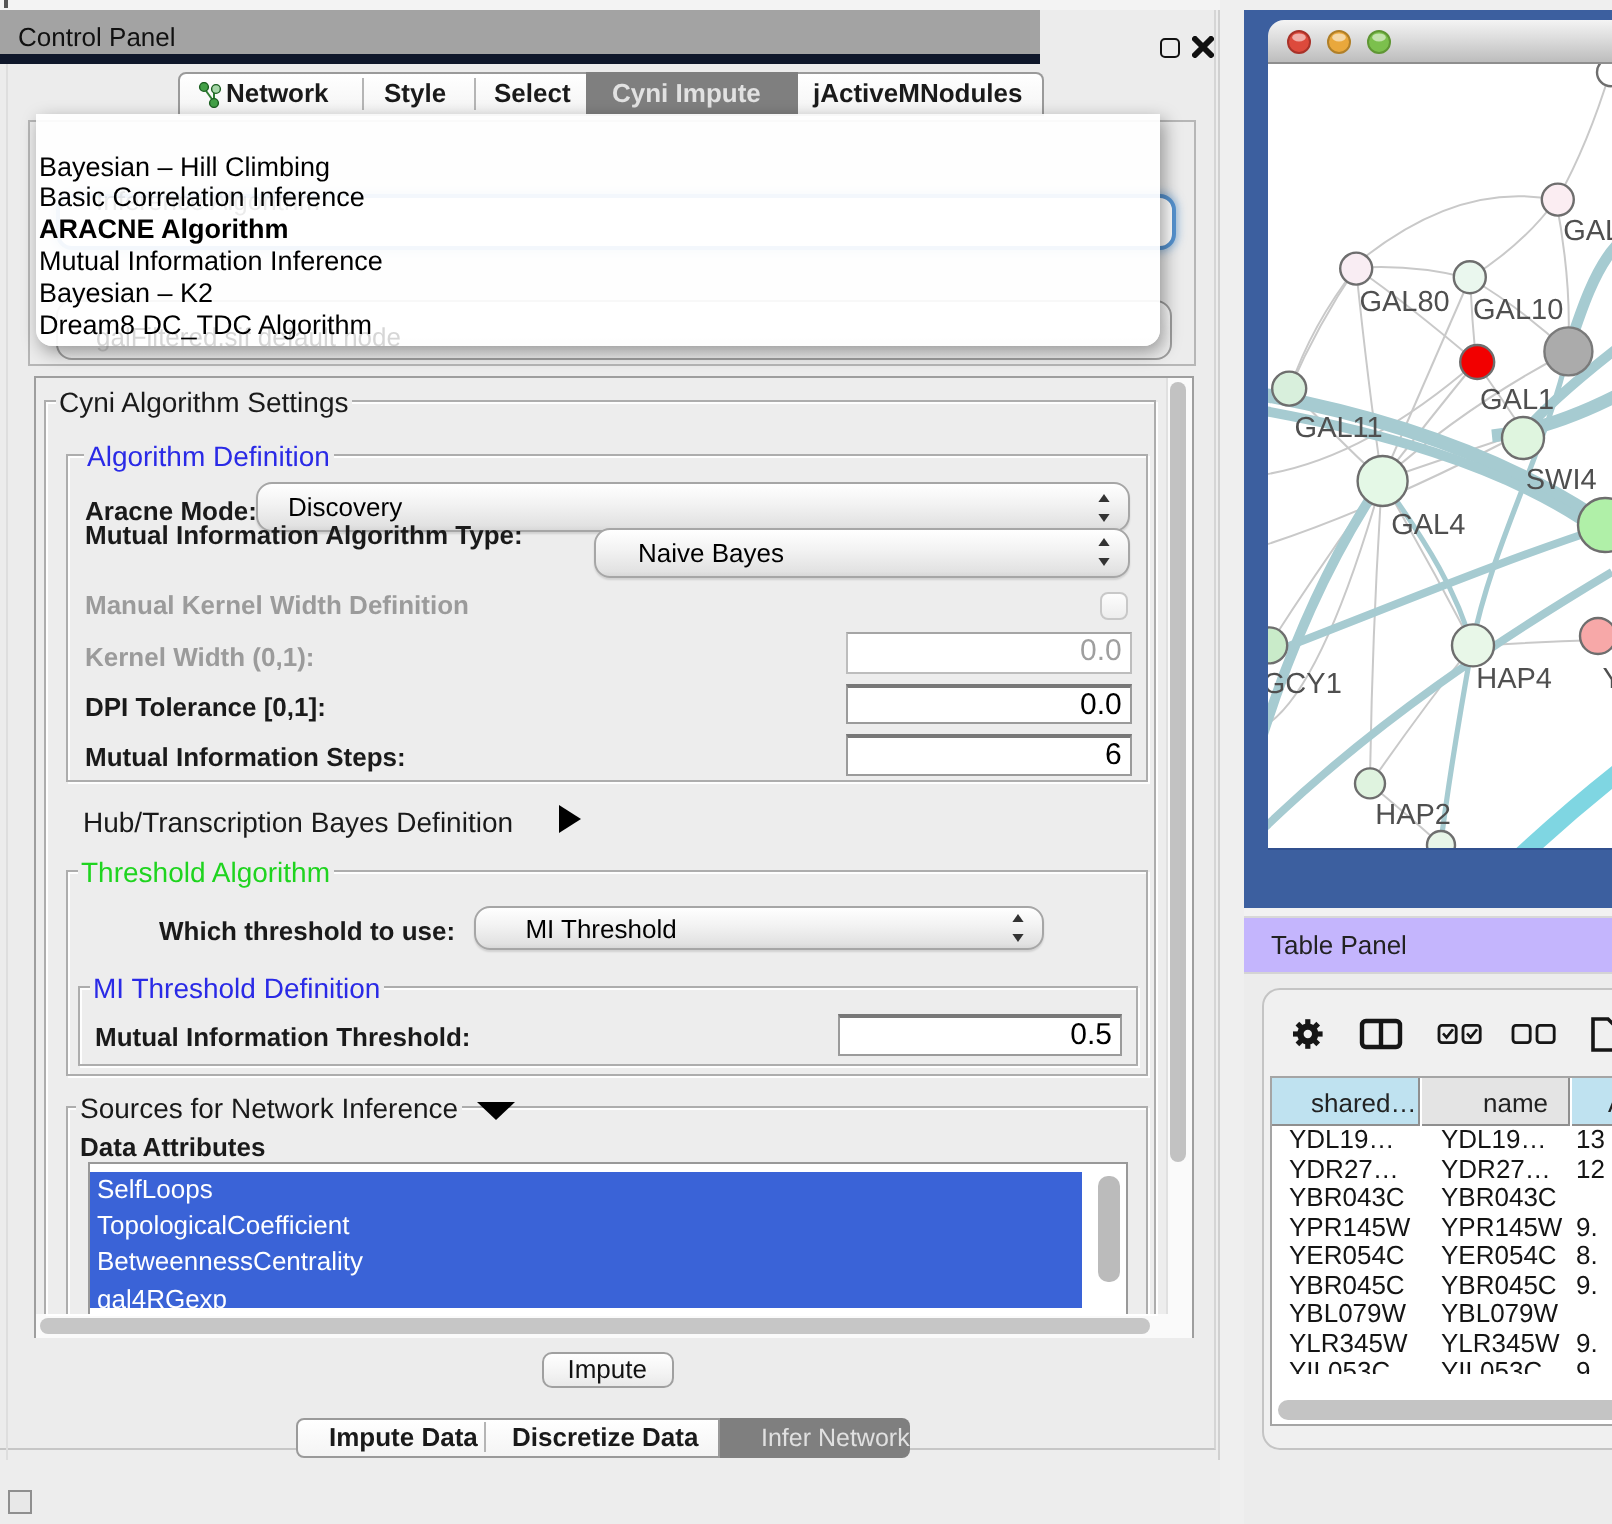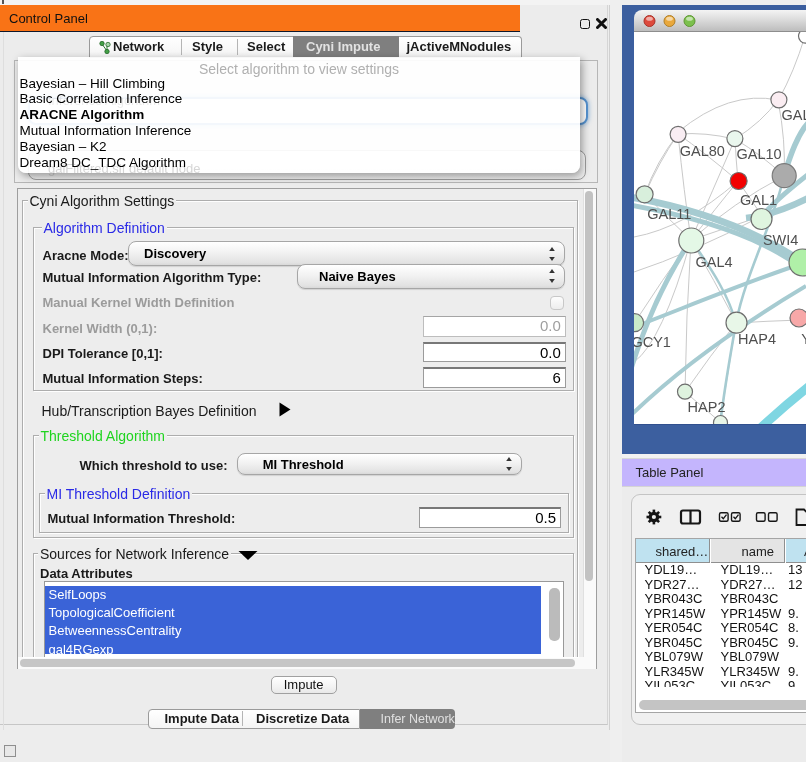--- a/index.html
+++ b/index.html
@@ -5,35 +5,34 @@
 * { margin:0; padding:0; box-sizing:border-box; }
 html,body { width:806px; height:762px; overflow:hidden; }
 body { font-family:"Liberation Sans", sans-serif; background:#ededed; position:relative; white-space:nowrap; }
 .abs { position:absolute; }
 .lbl { font-size:13px; font-weight:bold; color:#1a1a1a; white-space:nowrap; }
 .dis { color:#9b9b9b; }
 .combo {
   background:linear-gradient(#ffffff, #f2f2f2 45%, #e2e2e2 90%, #d8d8d8);
   border:1px solid #a6a6a6; border-radius:8px;
   box-shadow:0 1px 1px rgba(0,0,0,0.12);
-  font-weight:bold;
 }
 .combo .ar { position:absolute; right:8px; top:50%; width:8px; height:16px; margin-top:-8px; }
 .ar svg { display:block; }
 .inp { background:#ffffff; font-size:15px; text-align:right; padding-right:4px; white-space:nowrap; }
 .etch { border:1px solid #adadad; box-shadow:inset 0 0 0 0px #fff, 1px 1px 0 rgba(255,255,255,0.9), inset 1px 1px 0 rgba(255,255,255,0.9);text-align:right; }
 .gtitle { position:absolute; top:-8px; background:#ededed; padding:0 2px; font-size:14px; white-space:nowrap; line-height:16px;}
 </style>
 </head>
 <body>
 
 <div class="abs" id="cpwin" style="left:0; top:5; width:608px; height:725px; background:#ececec; border-right:1px solid #d5d5d5; border-bottom:1px solid #c6c6c6;">
 </div>
 
-<div class="abs" style="left:0; top:5px; width:520px; height:27px; background:#f97316; border-bottom:1px solid #0f172a;">
+<div class="abs" style="left:0; top:5px; width:520px; height:27px; background:#a3a3a3; border-bottom:5px solid #0f172a;">
   <div class="abs" style="left:9px; top:6px; font-size:13px; color:#111;">Control Panel</div>
   <div class="abs" style="left:580px; top:14px; width:9.5px; height:9.5px; border:1.4px solid #111; border-radius:2.5px;"></div>
   <svg class="abs" style="left:595.5px; top:13px;" width="11" height="11">
       <path d="M1.5,1.5 L9.5,9.5 M9.5,1.5 L1.5,9.5" stroke="#111" stroke-width="3" stroke-linecap="round"></path>
     </svg>
 </div>
 <div class="abs" style="left:0; top:0; width:806px; height:5px; background:#f3f3f3;"></div>
 <div class="abs" style="left:2px; top:0; width:2px; height:4px; background:#555;"></div>
 <div class="abs" style="left:3px; top:32px; width:1px; height:698px; background:#dedede;"></div>
 <div class="abs" style="left:616.5px; top:369px; width:3px; height:8px; background:#b9b9b9; border-radius:1.5px;"></div>
@@ -81,21 +80,21 @@
 <div class="abs lbl" style="left:42.5px; top:247.5px;">Aracne Mode:</div>
 <div class="abs combo" style="left:128px; top:241.3px; width:437px; height:24.5px;">
   <div class="abs" style="left:15px; top:4px; font-size:13px; color:#000;">Discovery</div>
   <div class="ar">
       <svg width="8" height="16">
         <polygon points="4,1 6.8,5 1.2,5" fill="#333"></polygon>
         <polygon points="4,15 6.8,11 1.2,11" fill="#333"></polygon>
       </svg>
     </div>
 </div>
-<div class="abs lbl" style="left:42.5px; top:270px;">Mutual Information Algorithm Type:</div>
+<div class="abs lbl" style="left:42.5px; top:260px;">Mutual Information Algorithm Type:</div>
 <div class="abs combo" style="left:297px; top:264px; width:268px; height:24.5px;">
   <div class="abs" style="left:21px; top:4px; font-size:13px; color:#000;">Naive Bayes</div>
   <div class="ar">
       <svg width="8" height="16">
         <polygon points="4,1 6.8,5 1.2,5" fill="#333"></polygon>
         <polygon points="4,15 6.8,11 1.2,11" fill="#333"></polygon>
       </svg>
     </div>
 </div>
 <div class="abs lbl dis" style="left:42.5px; top:295px;">Manual Kernel Width Definition</div>
@@ -152,21 +151,20 @@
   <div class="abs" style="left:94.5px; top:2px; width:1px; height:15px; background:#b5b5b5;"></div>
   <div class="abs" style="left:212.5px; top:0; width:95px; height:20px; background:#7f7f7f; border-radius:0 4px 4px 0;"></div>
   <div class="abs" style="left:17px; top:2px; font-size:13px; font-weight:bold; color:#1a1a1a;">Impute Data</div>
   <div class="abs" style="left:108.5px; top:2px; font-size:13px; font-weight:bold; color:#1a1a1a;">Discretize Data</div>
   <div class="abs" style="left:233px; top:3px; font-size:12.5px; color:#e0e0e0;">Infer Network</div>
 </div>
 
 <div class="abs" style="left:3.5px; top:744.5px; width:12px; height:12px; border:1px solid #8f8f8f; background:#e8e8e8;"></div>
 
 <div class="abs" id="popup" style="left:18px; top:57px; width:562px; height:115.5px; background:rgba(255,255,255,0.93); border-radius:0 0 8px 8px; box-shadow:2px 3px 9px rgba(0,0,0,0.38);">
-  <div class="abs" style="left:0; top:4px; width:100%; text-align:center; font-size:14px; color:#b0b0b0;">Select algorithm to view settings</div>
   <div class="abs" style="left:30px; top:36px; font-size:13px; color:rgba(100,100,100,0.13);">Inference Algorithm</div>
   <div class="abs" style="left:30px; top:103.5px; font-size:13px; color:rgba(90,90,90,0.25);">galFiltered.sif default node</div>
   <div class="abs" style="left:1.5px; top:18.5px; font-size:13.5px; line-height:15.9px; color:#000; white-space:nowrap;">Bayesian – Hill Climbing<br>Basic Correlation Inference<br><b>ARACNE Algorithm</b><br>Mutual Information Inference<br>Bayesian – K2<br>Dream8 DC_TDC Algorithm</div>
 </div>
 
 <div class="abs" style="left:609.5px; top:0; width:12.5px; height:762px; background:#efefef;"></div>
 <div class="abs" style="left:598px; top:0; width:12px; height:5px; background:#f3f3f3;"></div>
 <div class="abs" style="left:608.5px; top:5px; width:1px; height:725px; background:#d0d0d0;"></div>
 
 <div class="abs" style="left:622px; top:5px; width:184px; height:449px; background:#3c5f9f;"></div>

